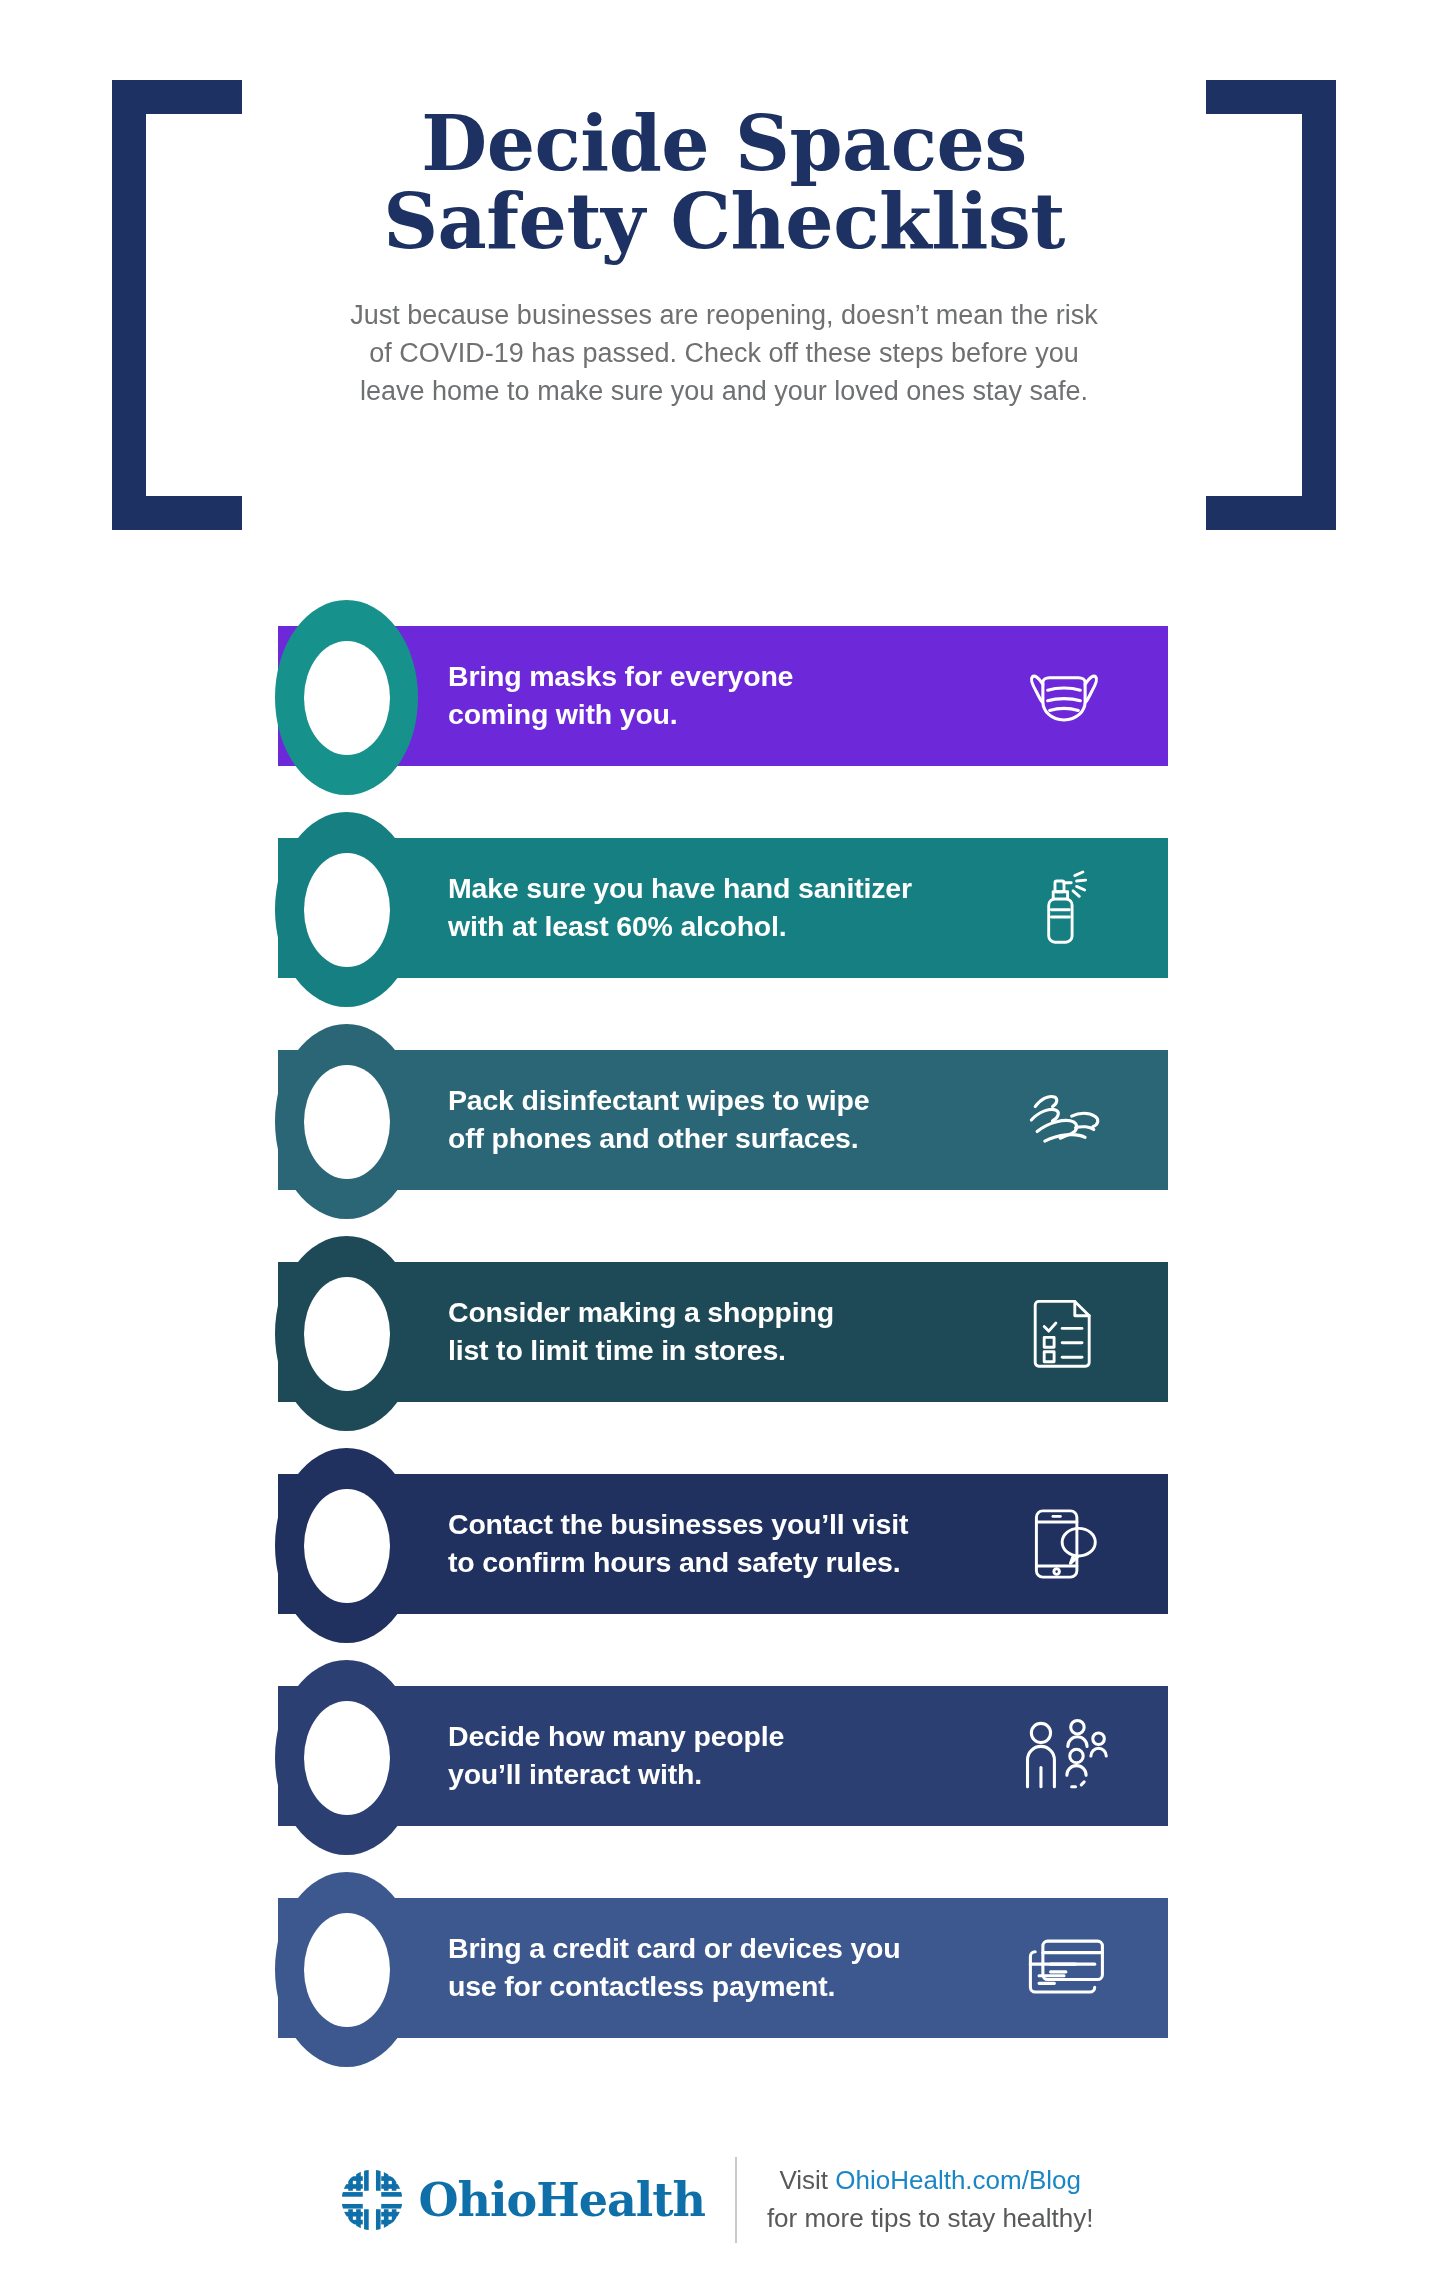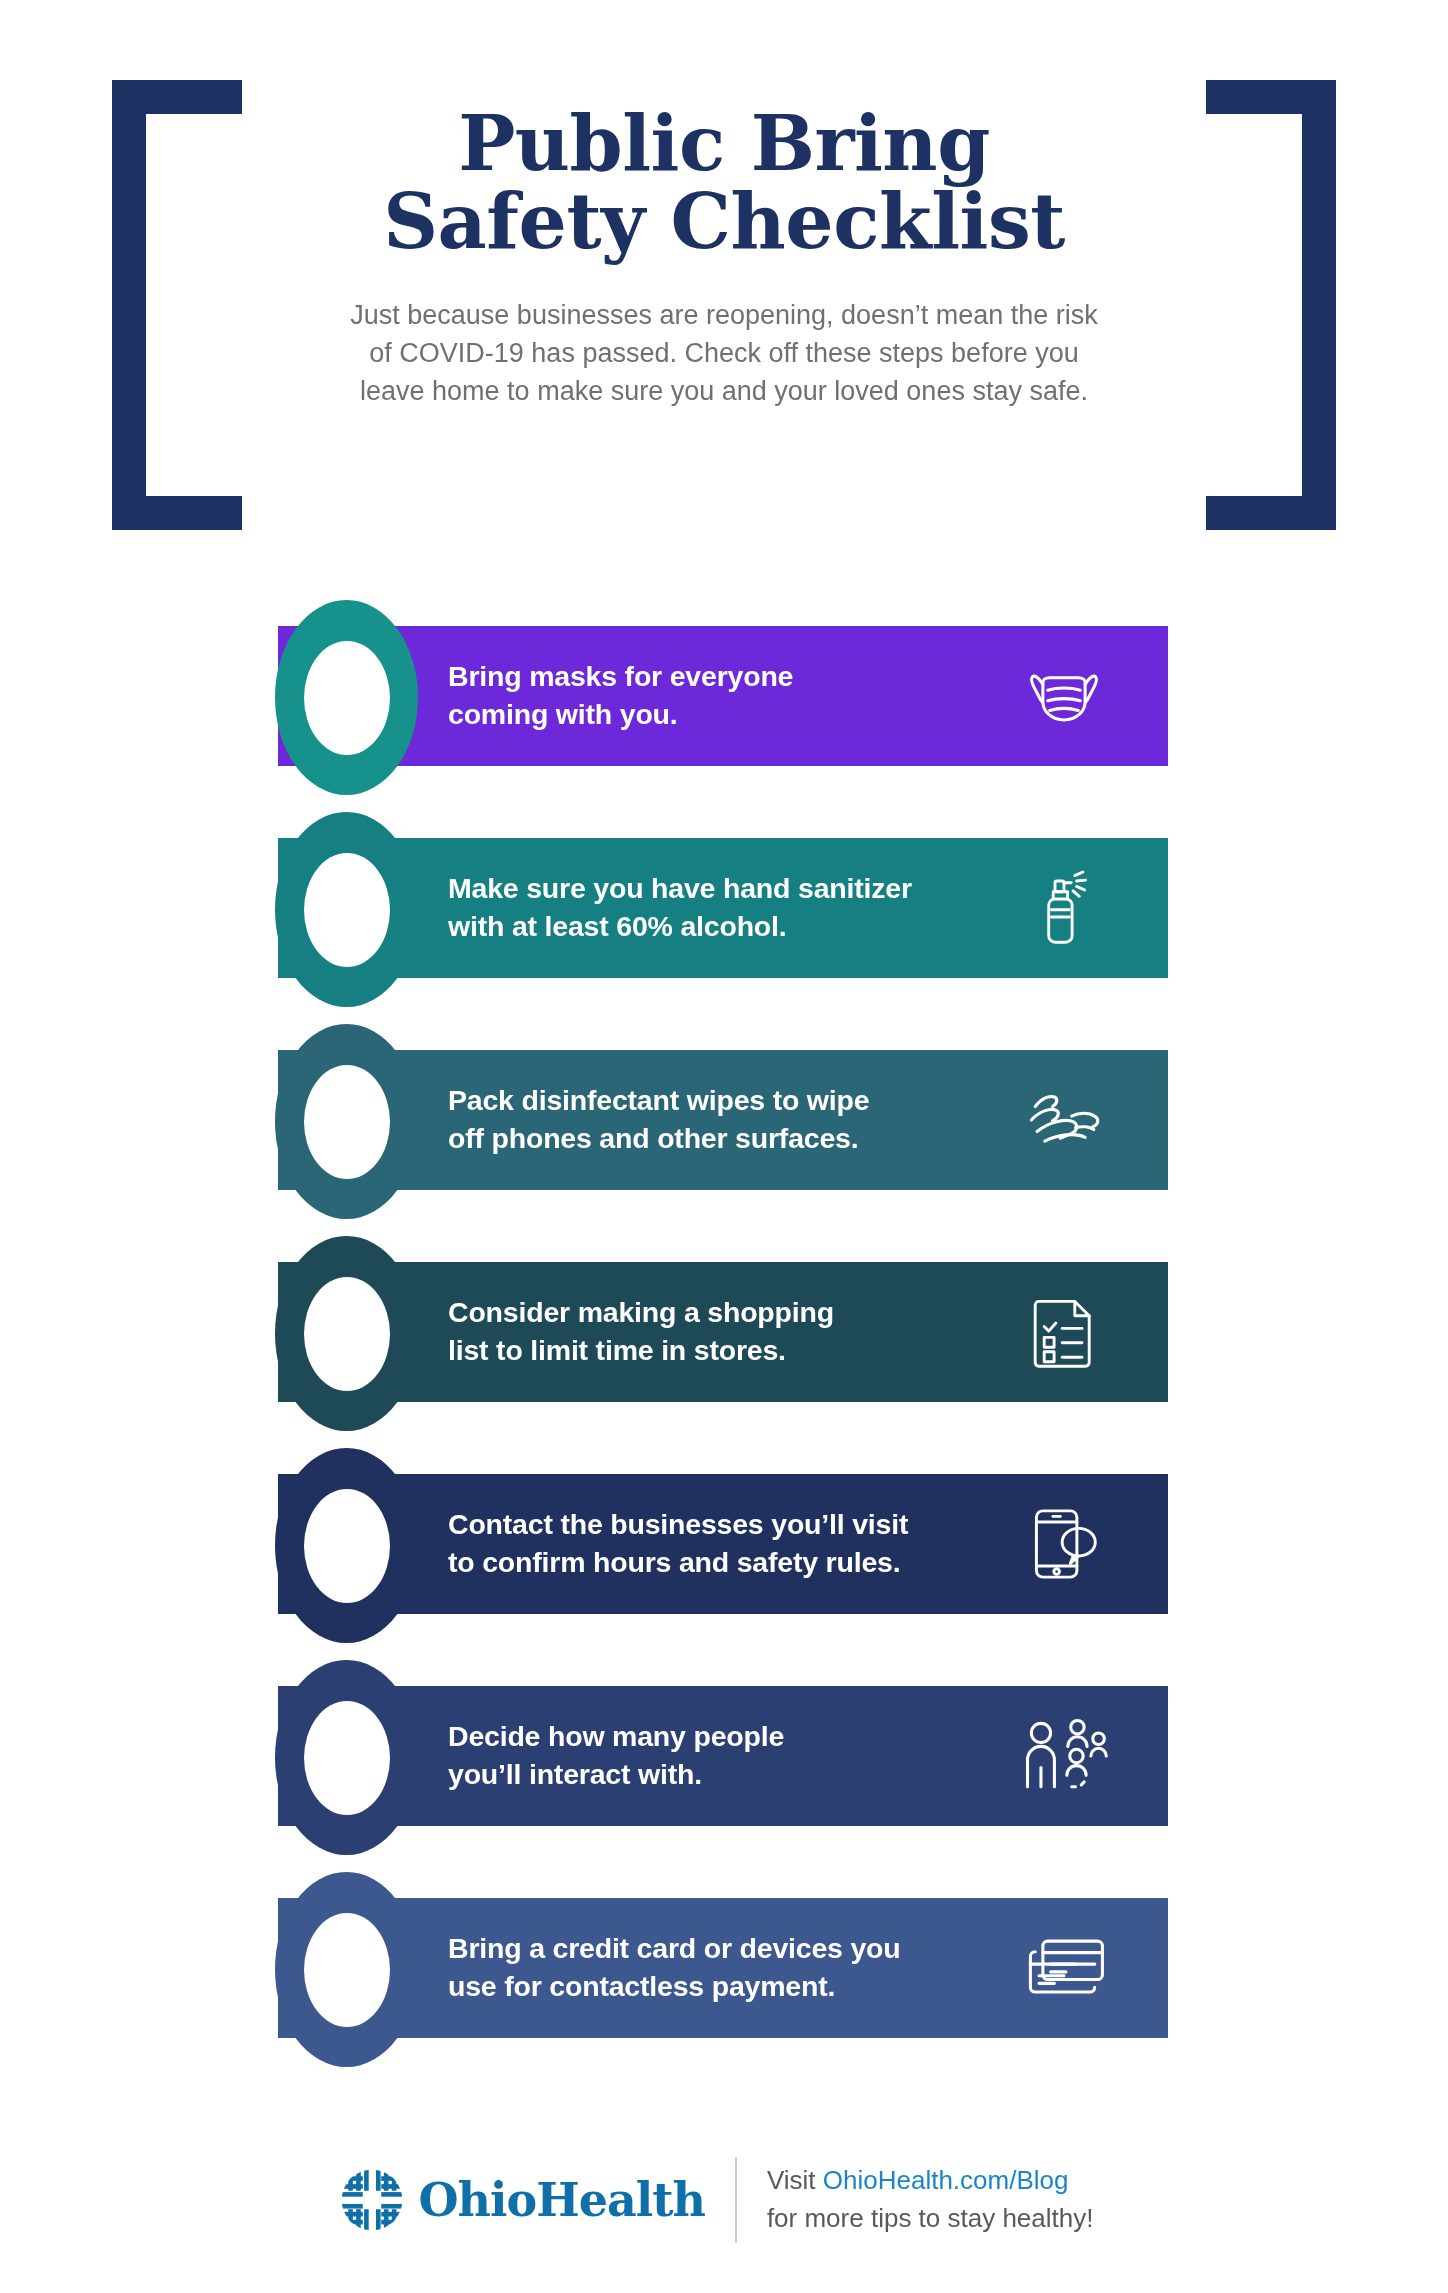--- a/index.html
+++ b/index.html
@@ -172,33 +172,33 @@
     margin: 0 30px;
   }
 
   .footer-text {
     font-family: "Liberation Sans", sans-serif;
     font-size: 26px;
     line-height: 1.45;
     color: #58595b;
   }
   .footer-text .link { color: #1a86c6; }
-  .footer-text div { white-space: nowrap; }
+  .footer-text div { white-space: nowrap; text-align: center; }
 </style>
 </head>
 <body>
 
 <div id="page">
 
   <div class="header">
     <div class="bracket left"></div>
     <div class="bracket right"></div>
 
     <div class="title-block">
-      <div class="title-line">Public Bring</div>
+      <div class="title-line">Decide Spaces</div>
       <div class="title-line">Safety Checklist</div>
       <div class="subtitle">
         <div>Just because businesses are reopening, doesn’t mean the risk</div>
         <div>of COVID-19 has passed. Check off these steps before you</div>
         <div>leave home to make sure you and your loved ones stay safe.</div>
       </div>
     </div>
   </div>
 
   <div class="checklist">

